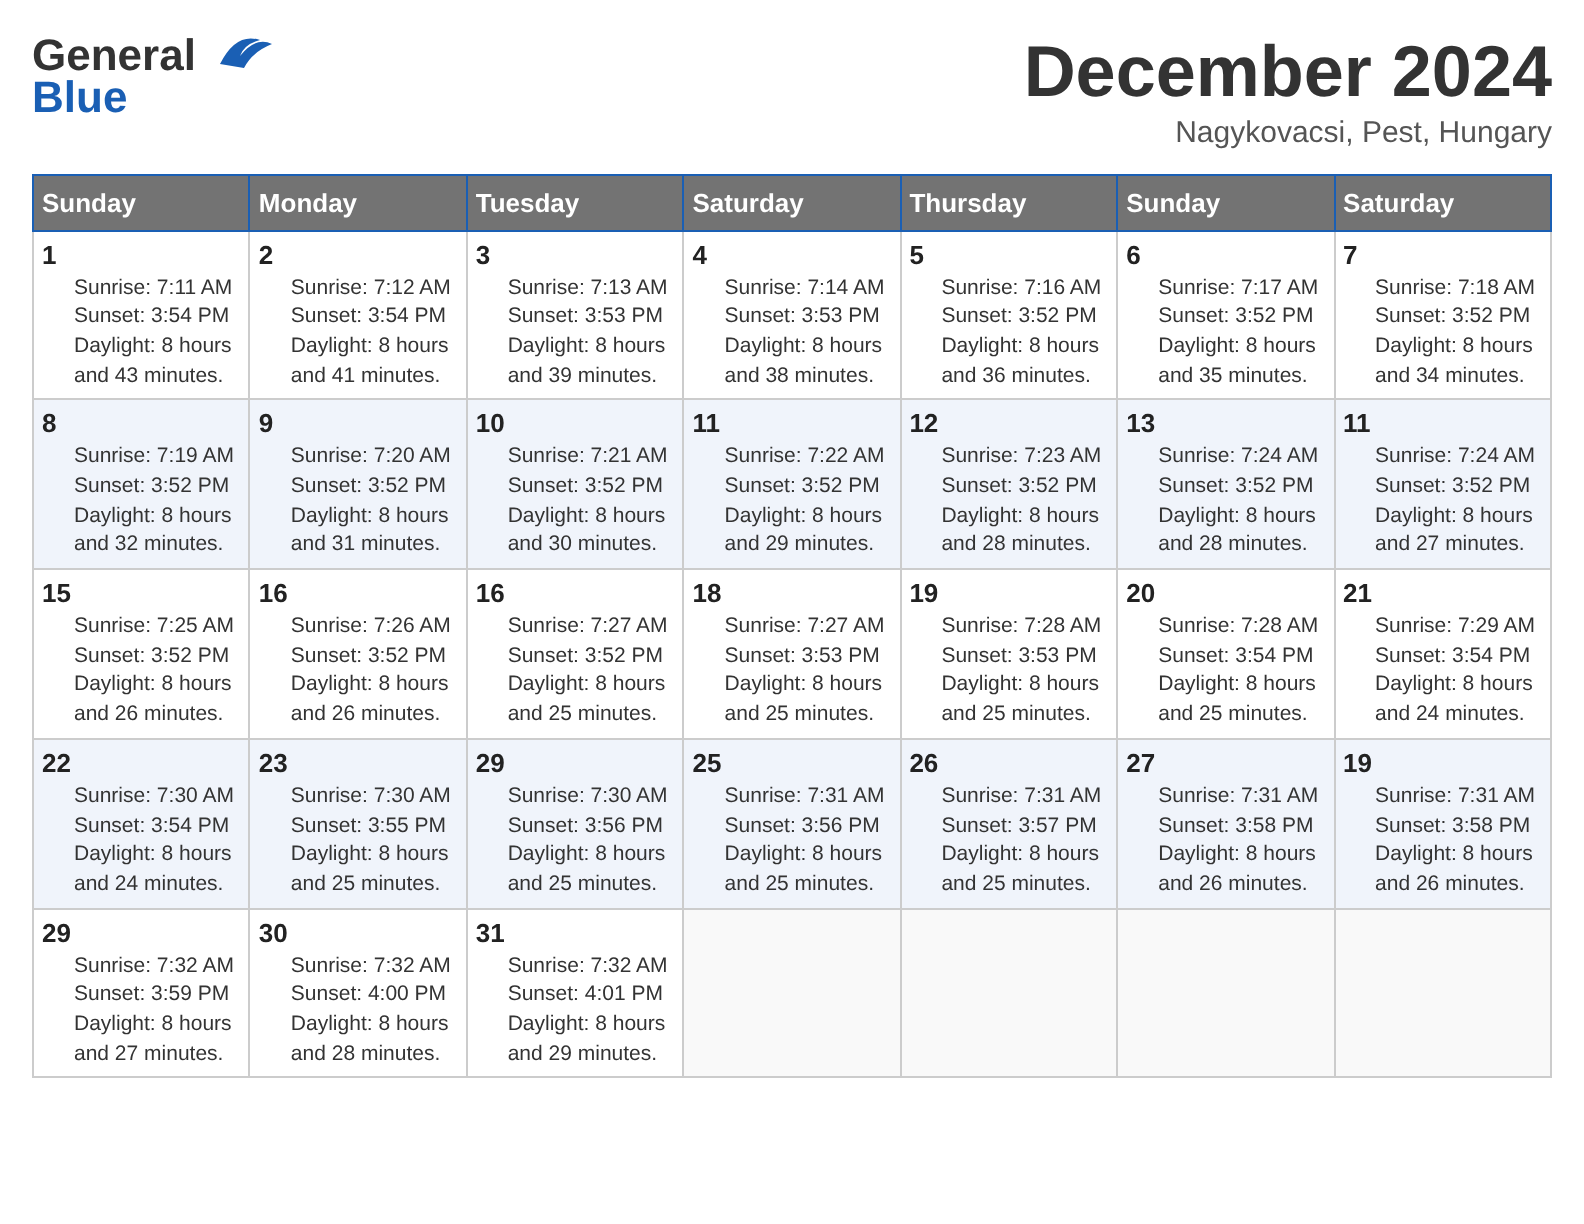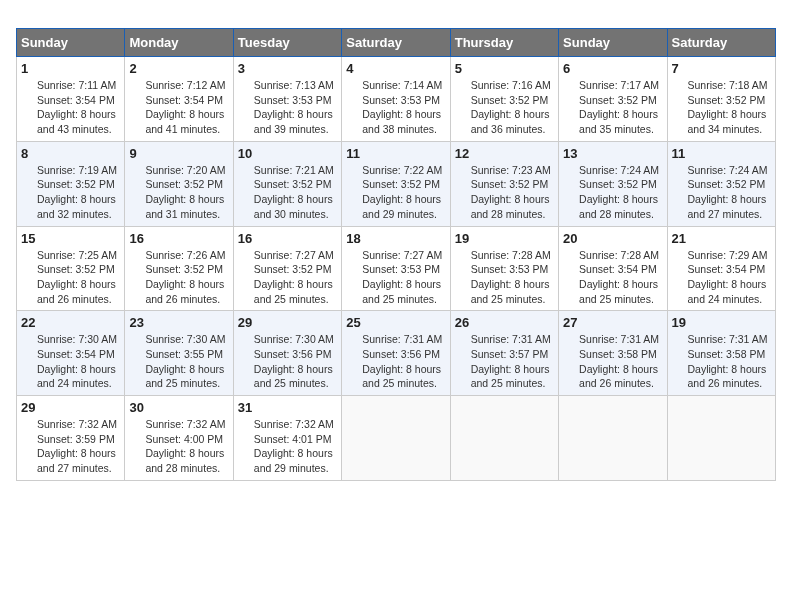--- a/index.html
+++ b/index.html
@@ -83,20 +83,35 @@
       margin-left: 16px;
     }
     .empty-cell {
       background: #f9f9f9 !important;
     }
   </style>
 </head>
 <body>
 
 <div class="header">
+  <div class="logo">
+    <div style="display:flex; align-items:center;">
+      <span class="logo-text">
+        <span>General</span>
+      </span>
+      <svg width="38" height="28" viewBox="0 0 38 28" style="margin-left:2px; margin-top:-4px;">
+        <path d="M10,20 Q18,4 30,8 Q22,10 20,16 Q28,6 36,10 Q26,14 22,22 Z" fill="#1a5fb4"></path>
+      </svg>
+    </div>
+    <span class="logo-text" style="color:#1a5fb4; font-size:22px; font-weight:bold; margin-top:-2px;">Blue</span>
+  </div>
+  <div class="title-block">
+    <div class="month-title">December 2024</div>
+    <div class="location">Nagykovacsi, Pest, Hungary</div>
+  </div>
 </div>
 
 <table class="calendar">
   <thead>
     <tr>
     <th>Sunday</th>
         <th>Monday</th>
         <th>Tuesday</th>
         <th>Saturday</th>
         <th>Thursday</th>

